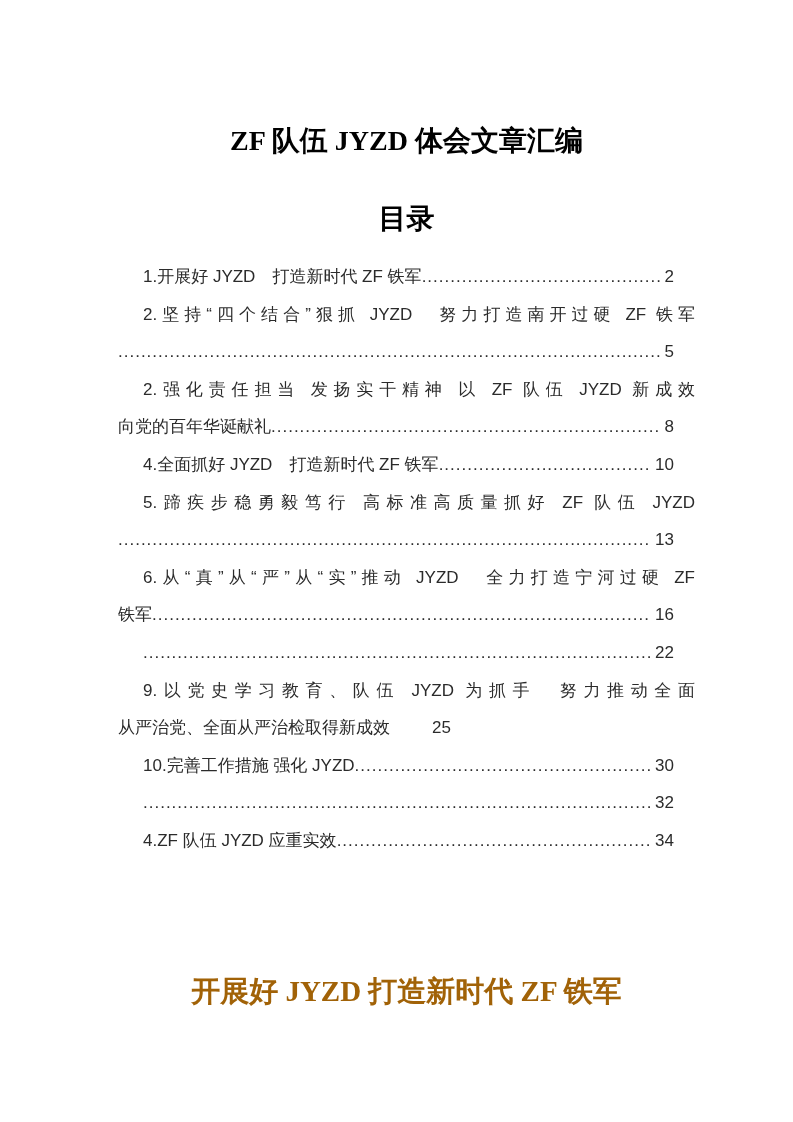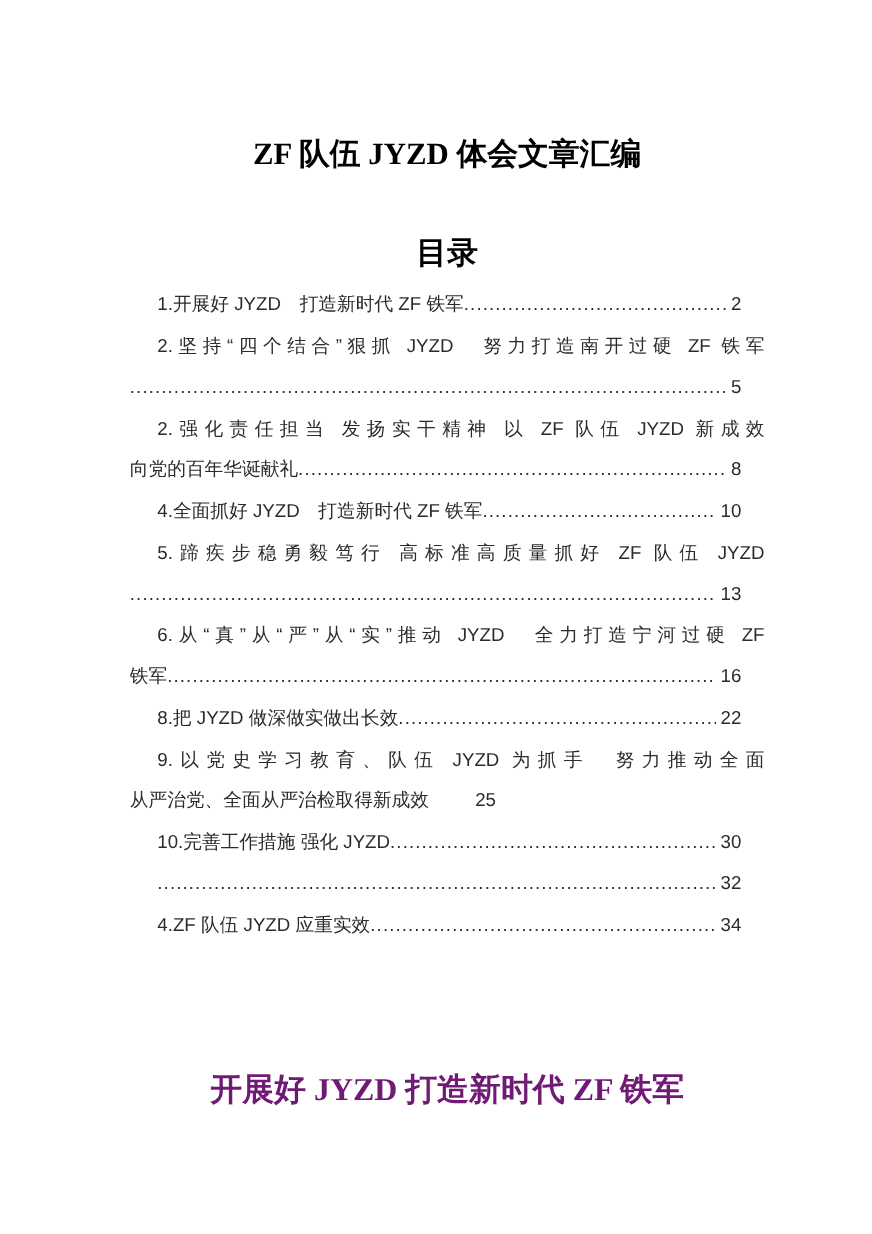--- a/index.html
+++ b/index.html
@@ -32,21 +32,21 @@
     text-align: center;
     font-family: "Liberation Serif", "DejaVu Serif", serif;
     font-weight: 700;
     font-size: 28px;
     line-height: 36px;
     color: #000;
     white-space: nowrap;
   }
   .toc-heading {
     position: absolute;
-    top: 213px;
+    top: 201px;
     left: 0;
     width: 100%;
     text-align: center;
     font-family: "Liberation Serif", "DejaVu Serif", serif;
     font-weight: 700;
     font-size: 28px;
     line-height: 36px;
     color: #000;
     white-space: nowrap;
   }
@@ -99,21 +99,21 @@
   .article-heading {
     position: absolute;
     top: 973px;
     left: 0;
     width: 100%;
     text-align: center;
     font-family: "Liberation Serif", "DejaVu Serif", serif;
     font-weight: 700;
     font-size: 29px;
     line-height: 37px;
-    color: #701a75;
+    color: #a16207;
     white-space: nowrap;
   }
 </style>
 </head>
 <body>
 
 <div class="page">
   <div class="content">
 
     <div class="doc-title">ZF 队伍 JYZD 体会文章汇编</div>
@@ -149,21 +149,20 @@
           <span class="leader"></span>
           <span class="pagenum">13</span>
         </div>
         <div class="toc-line first justify"><span class="toc-text">6.从“真”从“严”从“实”推动 JYZD　全力打造宁河过硬 ZF</span></div>
         <div class="toc-line haspage">
           <span class="toc-text">铁军</span>
           <span class="leader"></span>
           <span class="pagenum">16</span>
         </div>
         <div class="toc-line first haspage">
-          <span class="toc-text">8.把 JYZD 做深做实做出长效</span>
           <span class="leader"></span>
           <span class="pagenum">22</span>
         </div>
         <div class="toc-line first justify"><span class="toc-text">9.以党史学习教育、队伍 JYZD 为抓手　努力推动全面</span></div>
         <div class="toc-line haspage">
           <span class="toc-text">从严治党、全面从严治检取得新成效</span>
           <span class="gap"></span>
           <span class="pagenum">25</span>
         </div>
         <div class="toc-line first haspage">

